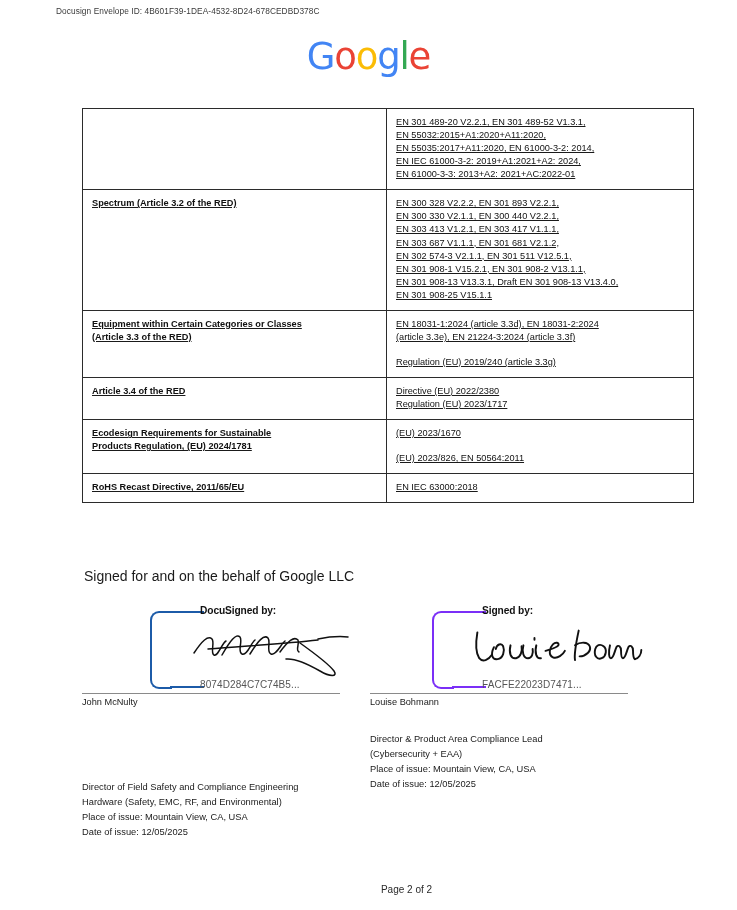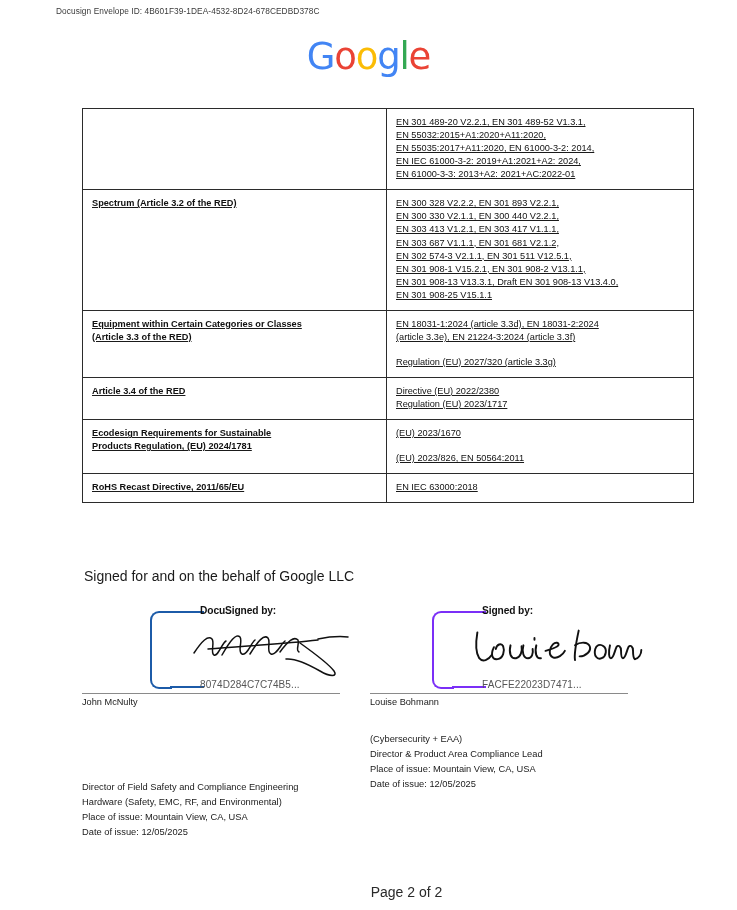--- a/index.html
+++ b/index.html
@@ -199,21 +199,21 @@
   .role-col.right { left: 288px; }
   .role-line { display: block; white-space: nowrap; }
 
   
   .page-num {
     position: absolute;
     top: 884px;
     left: 0;
     width: 737px;
     text-align: center;
-    font-size: 14px;
+    font-size: 10px;
     color: #2a2a2a;
   }
   .page-num span { padding-left: 76px; }
 </style>
 </head>
 <body>
 
 <div class="envelope-id">Docusign Envelope ID: 4B601F39-1DEA-4532-8D24-678CEDBD378C</div>
 
 <div class="logo-wrap">
@@ -249,21 +249,21 @@
       </tr>
       <tr>
         <td class="col-label">
           <span class="cell-line">Equipment within Certain Categories or Classes</span>
           <span class="cell-line">(Article 3.3 of the RED)</span>
         </td>
         <td class="col-value">
           <span class="cell-line">EN 18031-1:2024 (article 3.3d), EN 18031-2:2024</span>
           <span class="cell-line">(article 3.3e), EN 21224-3:2024 (article 3.3f)</span>
           <span class="spacer-line"></span>
-          <span class="cell-line">Regulation (EU) 2027/320 (article 3.3g)</span>
+          <span class="cell-line">Regulation (EU) 2019/240 (article 3.3g)</span>
         </td>
       </tr>
       <tr>
         <td class="col-label">
           <span class="cell-line">Article 3.4 of the RED</span>
         </td>
         <td class="col-value">
           <span class="cell-line">Directive (EU) 2022/2380</span>
           <span class="cell-line">Regulation (EU) 2023/1717</span>
         </td>
@@ -347,22 +347,22 @@
 </div>
 
 <div class="roles">
   <div class="role-col left" id="role-col-left">
       <span class="role-line">Director of Field Safety and Compliance Engineering</span>
       <span class="role-line">Hardware (Safety, EMC, RF, and Environmental)</span>
       <span class="role-line">Place of issue: Mountain View, CA, USA</span>
       <span class="role-line">Date of issue: 12/05/2025</span>
     </div>
   <div class="role-col right" id="role-col-right">
+      <span class="role-line">Director &amp; Product Area Compliance Lead</span>
       <span class="role-line">(Cybersecurity + EAA)</span>
-      <span class="role-line">Director &amp; Product Area Compliance Lead</span>
       <span class="role-line">Place of issue: Mountain View, CA, USA</span>
       <span class="role-line">Date of issue: 12/05/2025</span>
     </div>
 </div>
 
 <div class="page-num">
   <span>Page 2 of 2</span>
 </div>
 
 </body></html>

